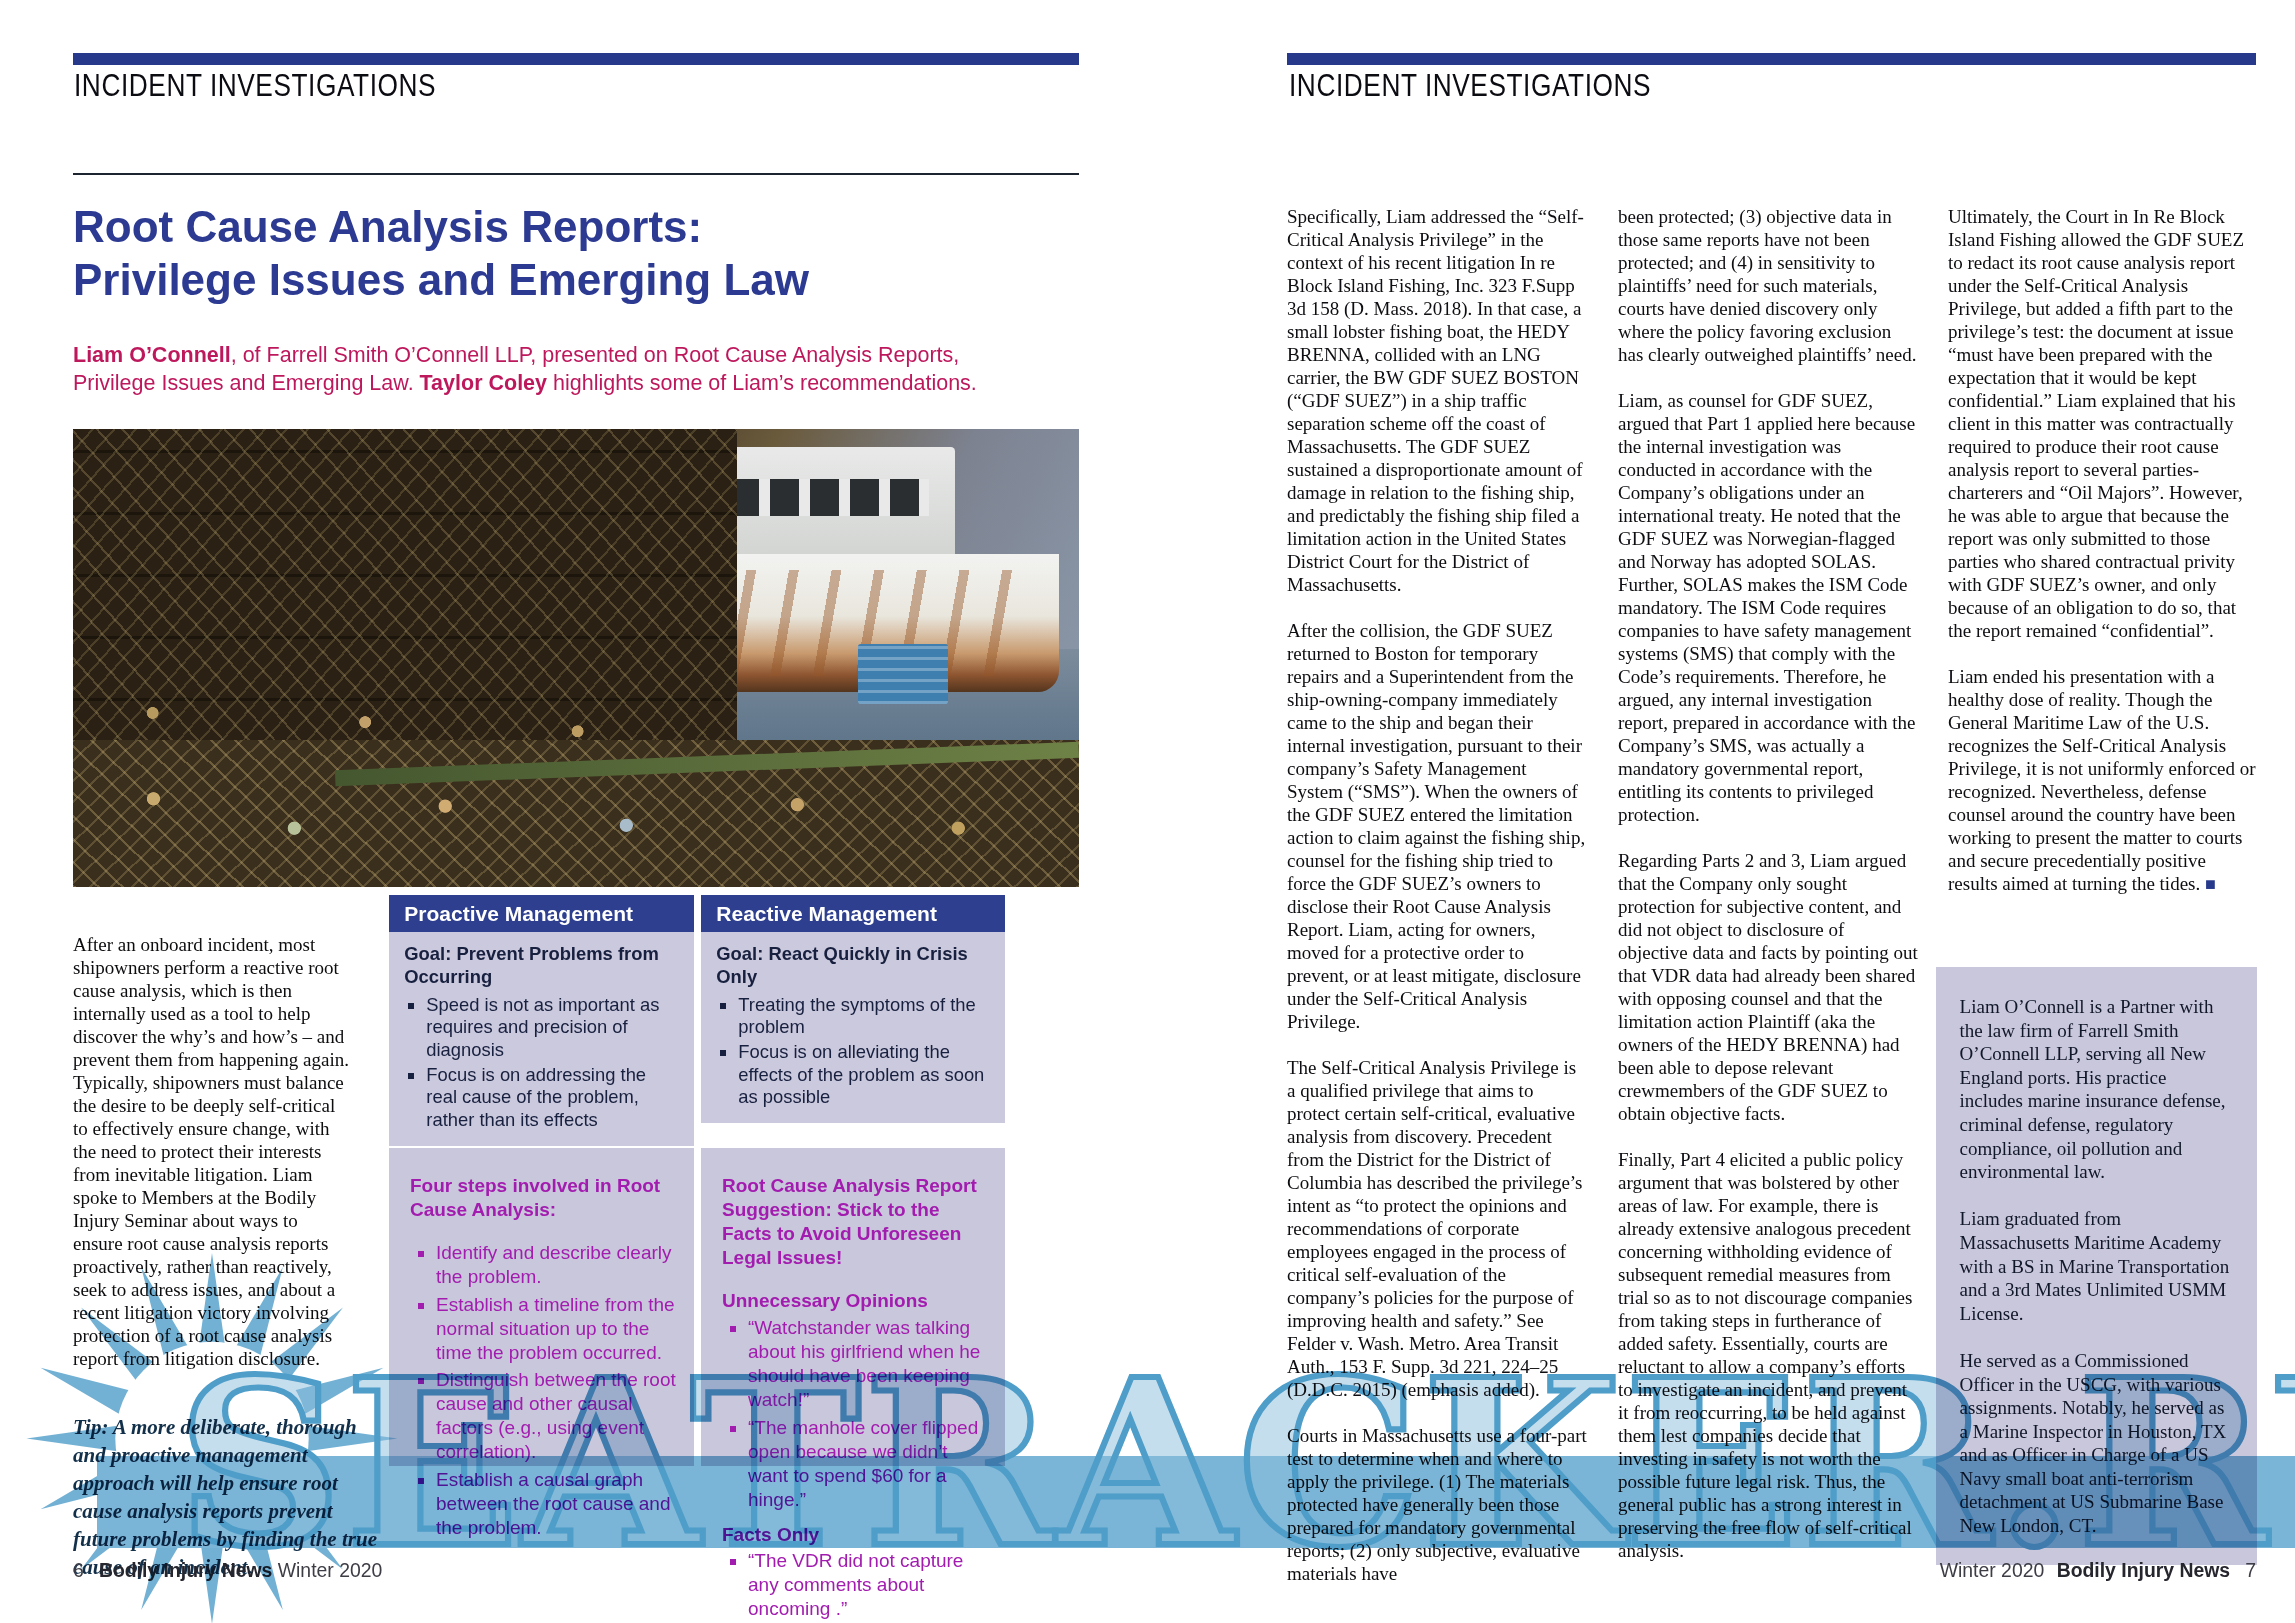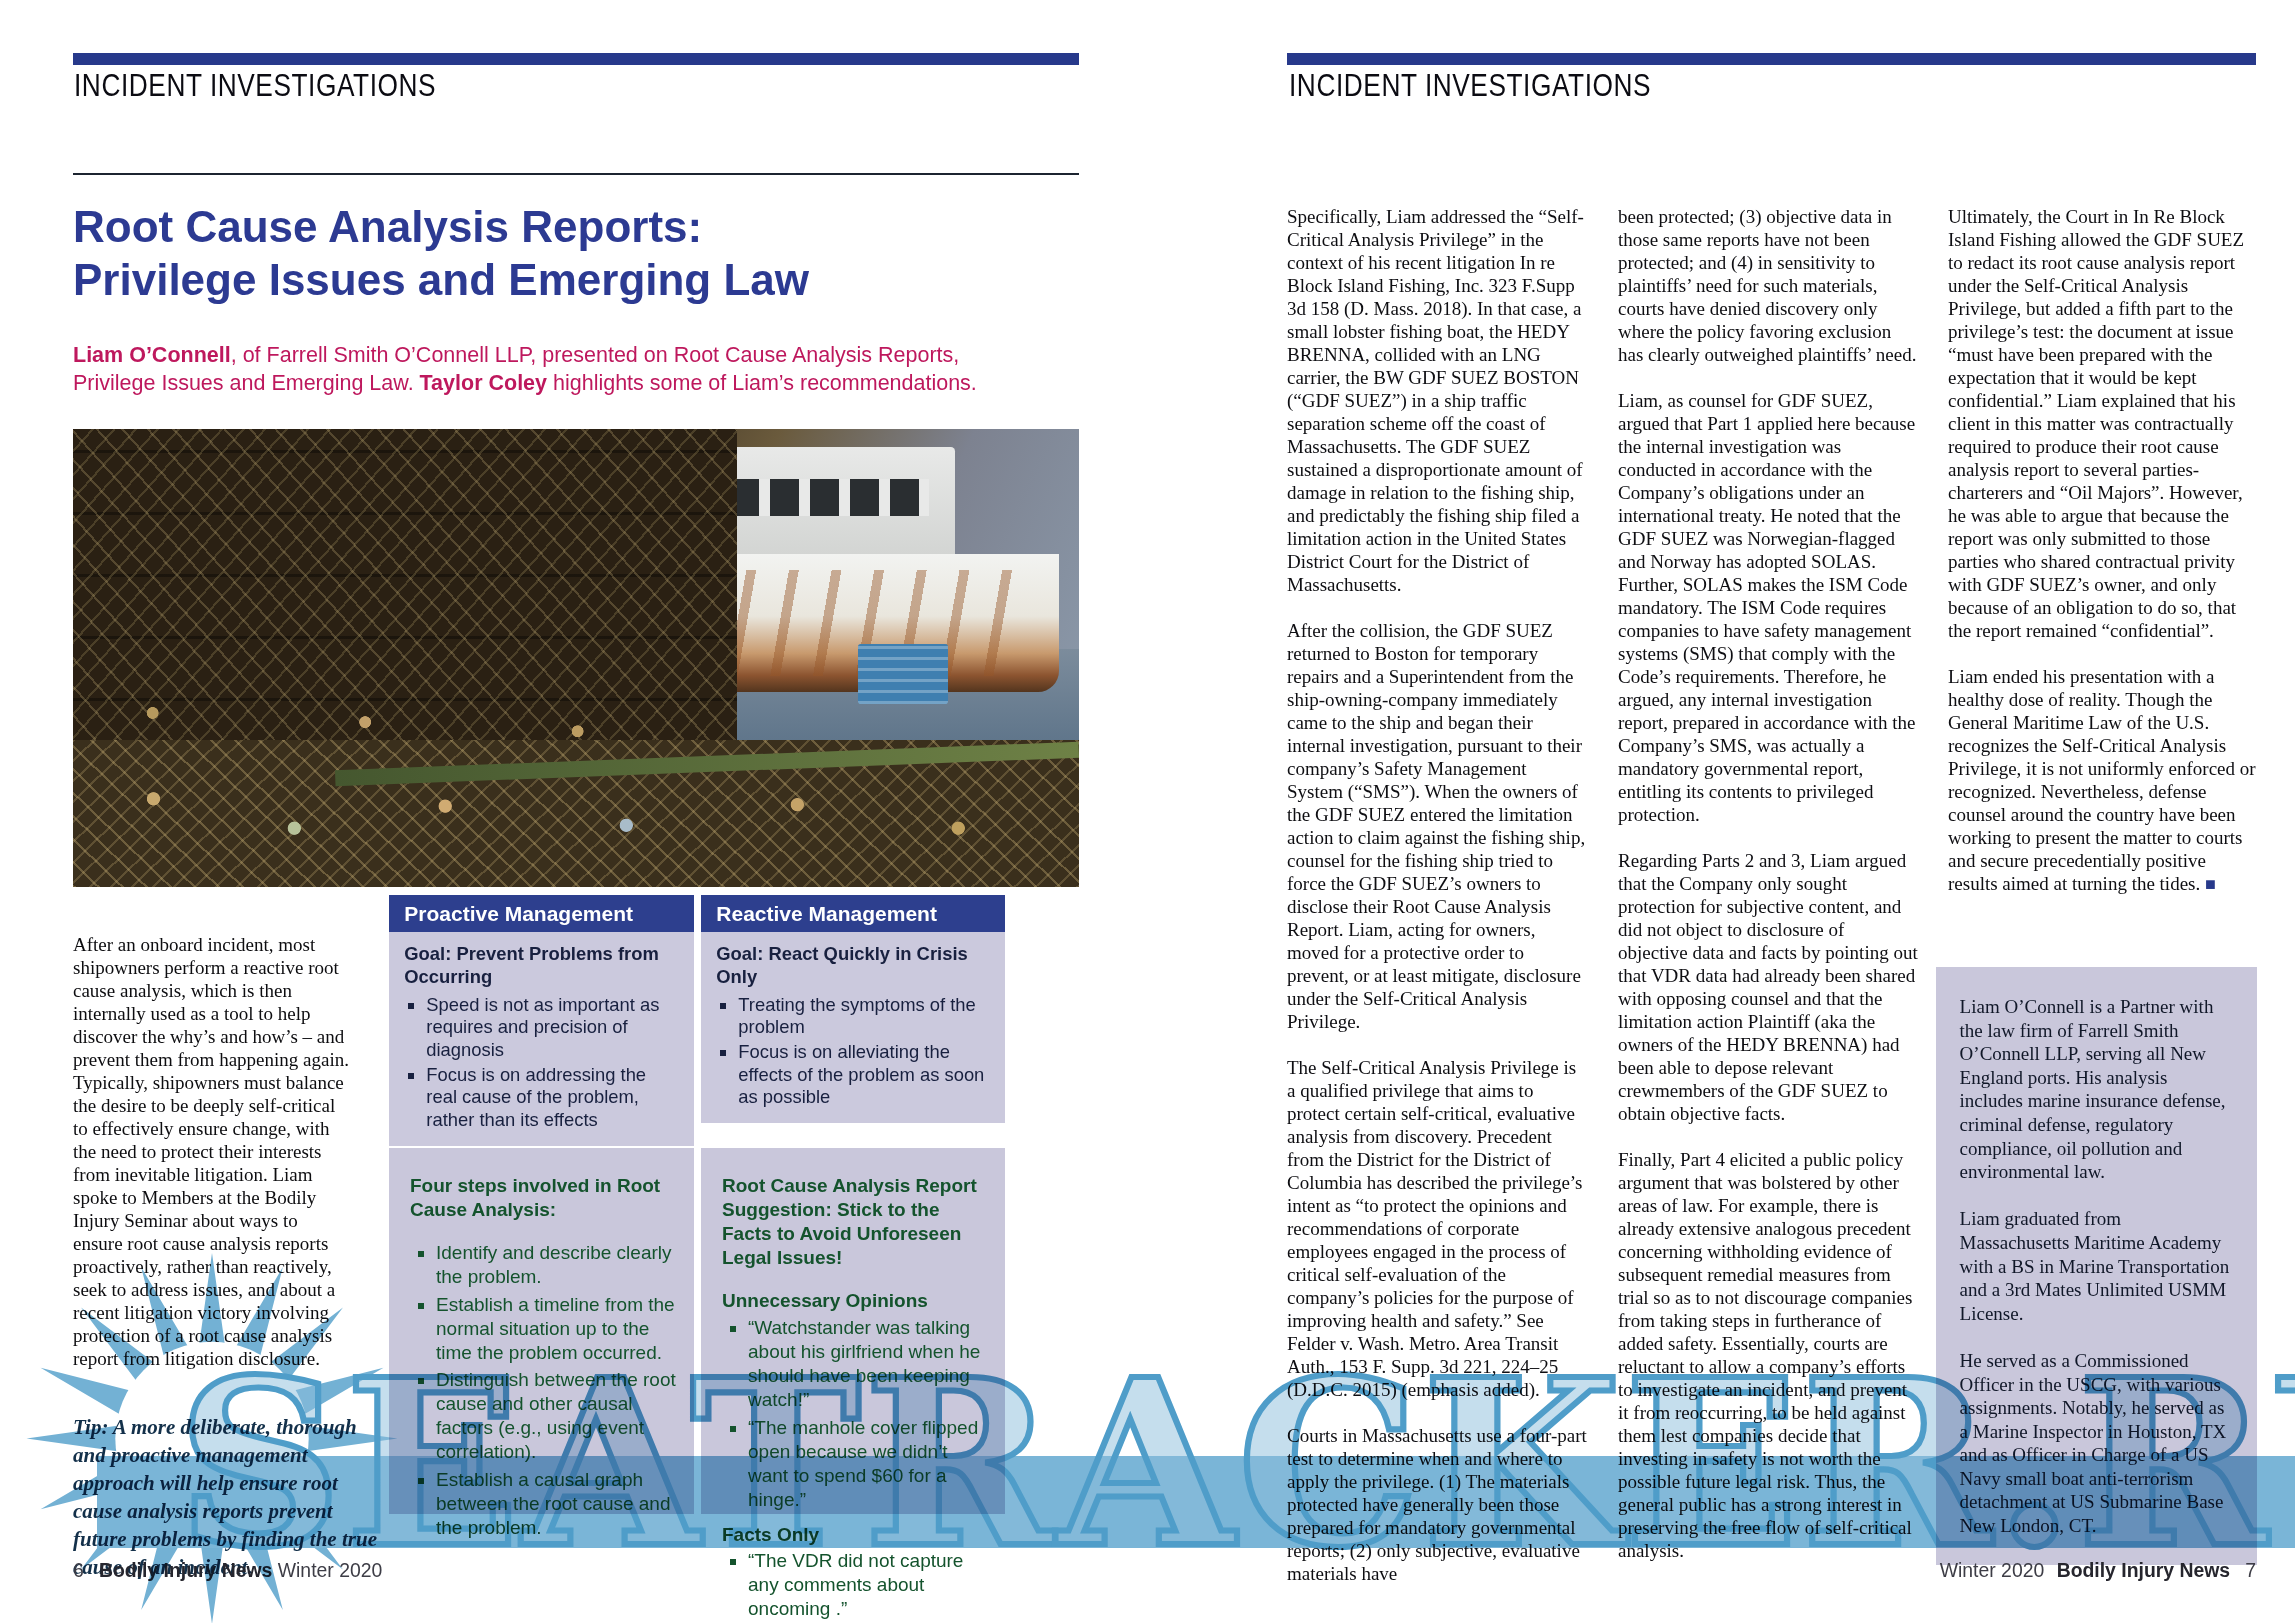--- a/index.html
+++ b/index.html
@@ -61,22 +61,22 @@
   
   .tbl{width:305px;}
   .tbl-h{height:37px;background:#2d3f8e;color:#ffffff;font-size:21px;font-weight:bold;line-height:37px;padding-left:15.3px;}
   .tbl-b{background:#cbc9dd;min-height:158px;padding:11px 12.5px 12.5px 15.3px;box-sizing:border-box;
          color:#18203f;font-size:18.4px;line-height:22.6px;}
   .tbl-goal{font-weight:bold;margin:0 0 5.6px 0;}
   ul.sq{list-style:square;margin:2.8px 0 0 0;padding-left:22px;}
   ul.sq li{margin-bottom:2.1px;}
 
   
-  .bigbox{width:305px;height:366px;background:#c9c7db;padding:26px 18px 0 21px;box-sizing:border-box;
-          color:#14532d;font-size:19px;line-height:24px;}
+  .bigbox{width:305px;height:318px;background:#c9c7db;padding:26px 18px 0 21px;box-sizing:border-box;
+          color:#a21caf;font-size:19px;line-height:24px;}
   .bigbox .bt{font-weight:bold;margin-bottom:19.4px;}
   .bigbox .sub{font-weight:bold;margin:11px 0 1.4px 0;}
   .bigbox ul.sq{padding-left:26px;}
   .bigbox ul.sq li{margin-bottom:3.5px;}
 
   
   .col{font-family:"Liberation Serif",serif;font-size:19px;line-height:23px;color:#0e0e12;}
   .col p{margin:0 0 23px 0;}
   .endmark{color:#27398b;font-size:18px;}
 
@@ -203,21 +203,21 @@
     <p>Regarding Parts 2 and 3, Liam argued that the Company only sought protection for subjective content, and did not object to disclosure of objective data and facts by pointing out that VDR data had already been shared with opposing counsel and that the limitation action Plaintiff (aka the owners of the HEDY BRENNA) had been able to depose relevant crewmembers of the GDF SUEZ to obtain objective facts.</p>
     <p>Finally, Part 4 elicited a public policy argument that was bolstered by other areas of law. For example, there is already extensive analogous precedent concerning withholding evidence of subsequent remedial measures from trial so as to not discourage companies from taking steps in furtherance of added safety. Essentially, courts are reluctant to allow a company’s efforts to investigate an incident, and prevent it from reoccurring, to be held against them lest companies decide that investing in safety is not worth the possible future legal risk. Thus, the general public has a strong interest in preserving the free flow of self-critical analysis.</p>
   </div>
 
   <div class="abs col" style="left:1948px;top:205px;width:309px;">
     <p>Ultimately, the Court in In Re Block Island Fishing allowed the GDF SUEZ to redact its root cause analysis report under the Self-Critical Analysis Privilege, but added a fifth part to the privilege’s test: the document at issue “must have been prepared with the expectation that it would be kept confidential.” Liam explained that his client in this matter was contractually required to produce their root cause analysis report to several parties-charterers and “Oil Majors”. However, he was able to argue that because the report was only submitted to those parties who shared contractual privity with GDF SUEZ’s owner, and only because of an obligation to do so, that the report remained “confidential”.</p>
     <p><span>Liam ended his presentation with a healthy dose of reality. Though the General Maritime Law of the U.S. recognizes the Self-Critical Analysis Privilege, it is not uniformly enforced or recognized. Nevertheless, defense counsel around the country have been working to present the matter to courts and secure precedentially positive results aimed at turning the tides.</span> <span class="endmark">■</span></p>
   </div>
 
   <div class="abs bio" style="left:1936px;top:967px;">
-    <p>Liam O’Connell is a Partner with the law firm of Farrell Smith O’Connell LLP, serving all New England ports. His analysis includes marine insurance defense, criminal defense, regulatory compliance, oil pollution and environmental law.</p>
+    <p>Liam O’Connell is a Partner with the law firm of Farrell Smith O’Connell LLP, serving all New England ports. His practice includes marine insurance defense, criminal defense, regulatory compliance, oil pollution and environmental law.</p>
     <p>Liam graduated from Massachusetts Maritime Academy with a BS in Marine Transportation and a 3rd Mates Unlimited USMM License.</p>
     <p>He served as a Commissioned Officer in the USCG, with various assignments. Notably, he served as a Marine Inspector in Houston, TX and as Officer in Charge of a US Navy small boat anti-terrorism detachment at US Submarine Base New London, CT.</p>
   </div>
 
   <div class="abs footer" style="right:39px;top:1559px;text-align:right;">
     <span>Winter 2020</span>
     <span class="brand" style="margin-left:7px;">Bodily Injury News</span>
     <span class="pg" style="margin-right:0;">7</span>
   </div>
 

